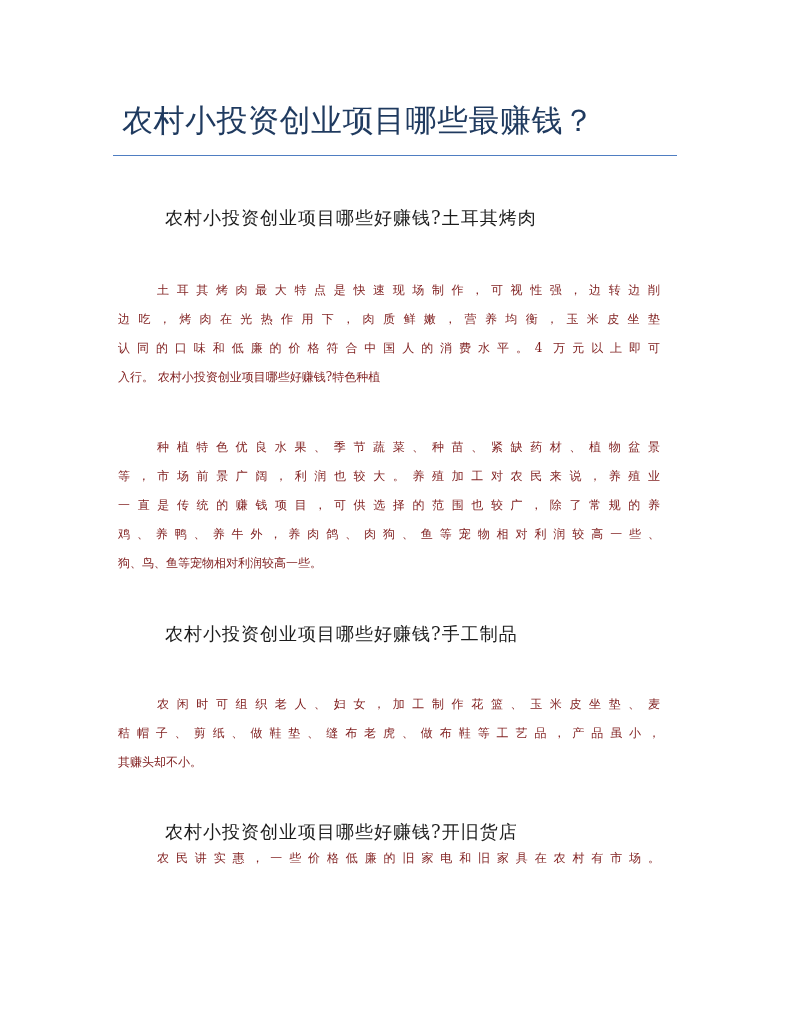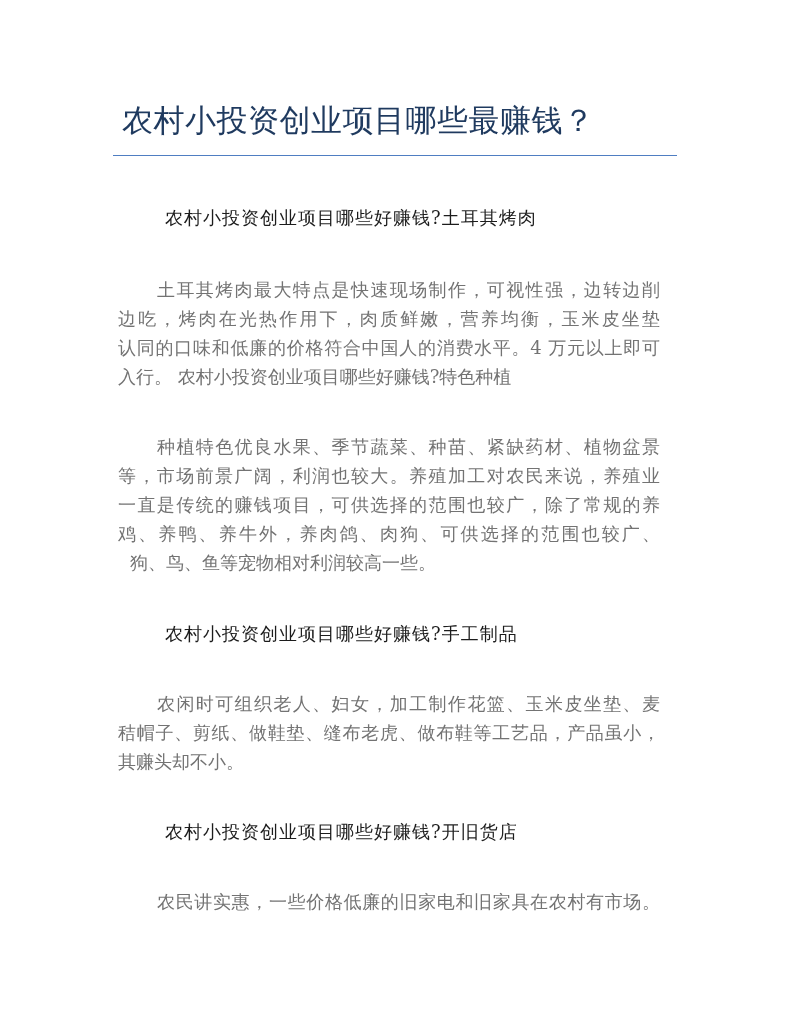--- a/index.html
+++ b/index.html
@@ -38,26 +38,26 @@
     left: 113px;
     top: 155px;
     width: 564px;
     height: 0;
     border-top: 1px solid #4f7ec2;
   }
   .line {
     position: absolute;
     left: 118px;
     width: 542px;
-    font-size: 18px;
+    font-size: 12px;
     line-height: 24px;
     white-space: nowrap;
     text-align: justify;
     text-align-last: justify;
-    color: #737373;
+    color: #7f1d1d;
   }
   .line.indent {
     left: 157px;
     width: 503px;
   }
   .line.last {
     text-align-last: left;
   }
   .heading-line {
     position: absolute;
@@ -81,26 +81,26 @@
   <div class="heading-line" style="top:206px;">农村小投资创业项目哪些好赚钱?土耳其烤肉</div>
 
   <div class="line indent" style="top:278px;">土耳其烤肉最大特点是快速现场制作，可视性强，边转边削</div>
   <div class="line" style="top:307px;">边吃，烤肉在光热作用下，肉质鲜嫩，营养均衡，玉米皮坐垫</div>
   <div class="line" style="top:336px;">认同的口味和低廉的价格符合中国人的消费水平。4 万元以上即可</div>
   <div class="line last" style="top:365px;">入行。 农村小投资创业项目哪些好赚钱?特色种植</div>
 
   <div class="line indent" style="top:435px;">种植特色优良水果、季节蔬菜、种苗、紧缺药材、植物盆景</div>
   <div class="line" style="top:464px;">等，市场前景广阔，利润也较大。养殖加工对农民来说，养殖业</div>
   <div class="line" style="top:493px;">一直是传统的赚钱项目，可供选择的范围也较广，除了常规的养</div>
-  <div class="line" style="top:522px;">鸡、养鸭、养牛外，养肉鸽、肉狗、可供选择的范围也较广、</div>
-  <div class="line last" style="top:551px;margin-left:12px;">狗、鸟、鱼等宠物相对利润较高一些。</div>
+  <div class="line" style="top:522px;">鸡、养鸭、养牛外，养肉鸽、肉狗、鱼等宠物相对利润较高一些、</div>
+  <div class="line last" style="top:551px;">狗、鸟、鱼等宠物相对利润较高一些。</div>
 
   <div class="heading-line" style="top:622px;">农村小投资创业项目哪些好赚钱?手工制品</div>
 
   <div class="line indent" style="top:692px;">农闲时可组织老人、妇女，加工制作花篮、玉米皮坐垫、麦</div>
   <div class="line" style="top:721px;">秸帽子、剪纸、做鞋垫、缝布老虎、做布鞋等工艺品，产品虽小，</div>
   <div class="line last" style="top:750px;">其赚头却不小。</div>
 
   <div class="heading-line" style="top:820px;text-align:center;">农村小投资创业项目哪些好赚钱?开旧货店</div>
 
-  <div class="line indent" style="top:890px;">农民讲实惠，一些价格低廉的旧家电和旧家具在农村有市场。</div>
+  <div class="line indent" style="top:846px;">农民讲实惠，一些价格低廉的旧家电和旧家具在农村有市场。</div>
 
 </div>
 
 </body></html>

